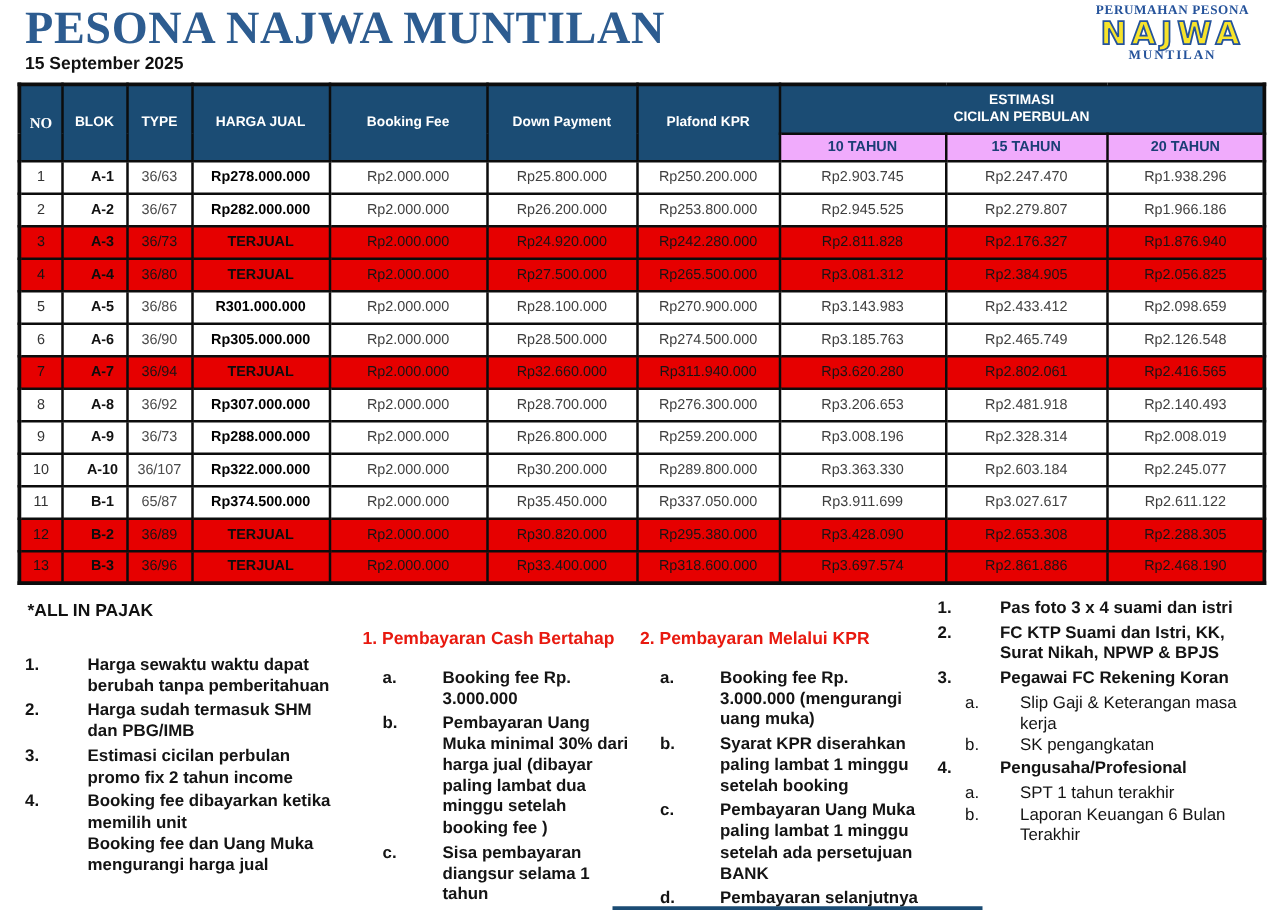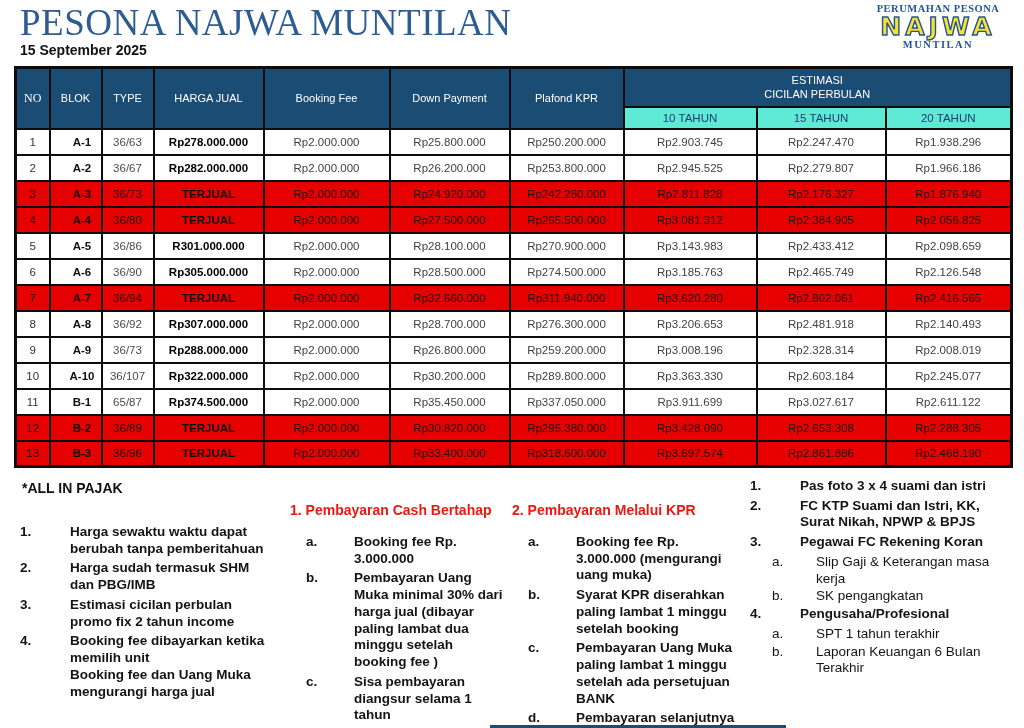--- a/index.html
+++ b/index.html
@@ -4,42 +4,42 @@
 <style>
   * { margin:0; padding:0; box-sizing:border-box; }
   html,body { background:#fff; }
   .page {
     position:relative; width:1024px; height:728px; background:#ffffff;
     font-family:"Liberation Sans", sans-serif; overflow:hidden;
   }
   
   .masthead { position:absolute; left:20px; top:4px; }
   .title {
-    font-family:"Liberation Serif", serif; font-weight:normal;
+    font-family:"Liberation Serif", serif; font-weight:bold;
     font-size:37px; color:#2d5c90; letter-spacing:0.5px; line-height:1.0;
   }
   .date { font-size:14px; font-weight:bold; color:#111; margin-top:1px; }
   .logo { position:absolute; right:10px; top:3px; width:152px; text-align:center; line-height:1.05; }
   .logo-top { font-family:"Liberation Serif", serif; font-weight:bold; font-size:10.5px; color:#25539b; letter-spacing:0.5px; }
   .logo-name {
     font-family:"DejaVu Sans", sans-serif; font-weight:bold; font-size:25px;
     color:#f7e32a; -webkit-text-stroke:1.4px #25539b; letter-spacing:4px; line-height:1.0;
   }
   .logo-bottom { font-family:"Liberation Serif", serif; font-weight:bold; font-size:10.5px; color:#25539b; letter-spacing:1.5px; }
   
   table.price {
     position:absolute; left:14px; top:66px; width:996px;
     border-collapse:collapse; table-layout:fixed;
     border:3px solid #0c0c0c;
   }
   table.price th, table.price td { border:2px solid #0c0c0c; text-align:center; vertical-align:middle; }
-  thead th { background:#1b4c74; color:#fff; font-size:11px; font-weight:normal; padding:4px 2px; }
+  thead th { background:#1b4c74; color:#fff; font-size:11px; font-weight:bold; padding:4px 2px; }
   thead .th-no { font-family:"Liberation Serif", serif; font-size:12px; }
   thead .estimasi { line-height:1.3; }
-  thead th.tenor { background:#5eead4; color:#1b3e75; font-size:11.5px; padding:4px 2px; height:16px; }
+  thead th.tenor { background:#f0abfc; color:#1b3e75; font-size:11.5px; padding:4px 2px; height:16px; }
   tbody td { font-size:11.5px; color:#3f3f3f; padding:4px 3px; height:26px; background:#fff; }
   tbody td.col-no { color:#333; }
   tbody td.col-blok { font-weight:bold; color:#111;padding-left:16px; }
   tbody td.col-type { color:#4a4a4a; }
   tbody td.col-harga { font-weight:bold; color:#000; font-size:11.5px; }
   tbody tr.sold td { background:#e60000; color:#191414; }
   tbody tr.sold td.col-harga, tbody tr.sold td.col-blok { color:#0d0d0d; }
   
   .notes { position:absolute; left:14px; top:478px; width:996px; display:flex; }
   .ncol { }

